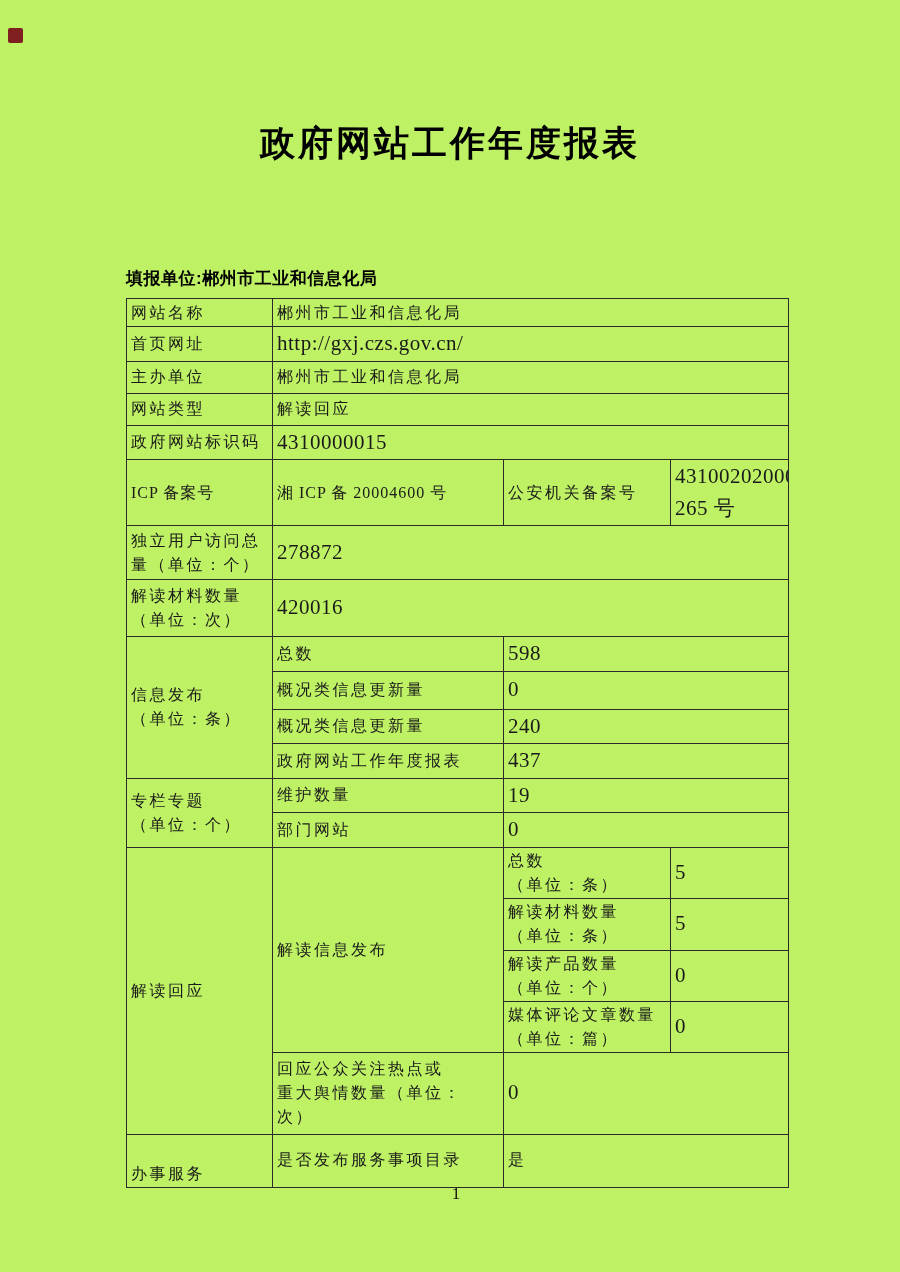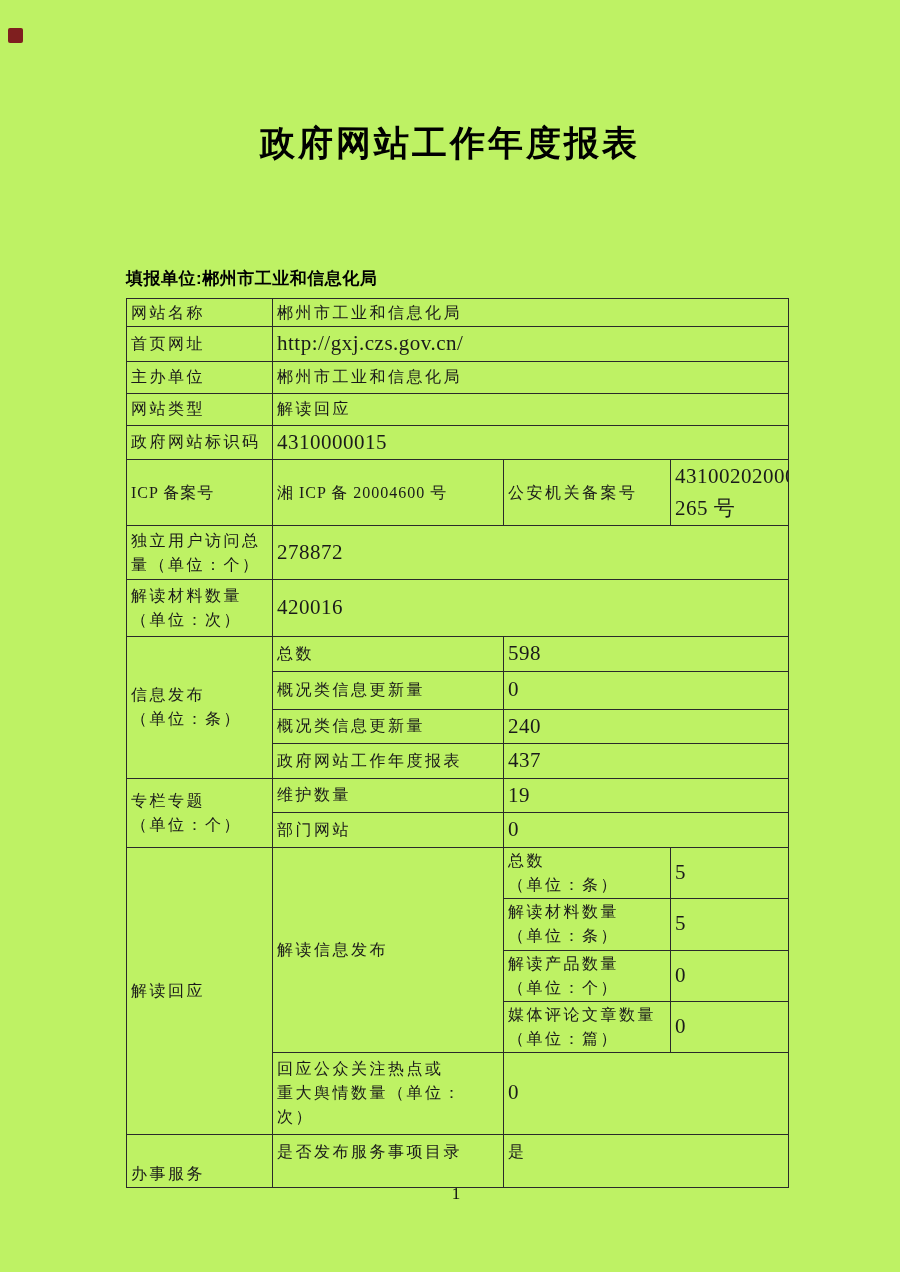--- a/index.html
+++ b/index.html
@@ -45,21 +45,21 @@
     border: 1.5px solid #2a2a2a;
     text-align: left; vertical-align: middle;
     font-size: 16px; letter-spacing: 2.5px;
     line-height: 1.5;
     white-space: pre-line;
     padding: 1px 4px;
     overflow: hidden;
   }
   table.report td.num  { font-size: 21px; letter-spacing: 0.5px; }
   table.report td.mix  { letter-spacing: 1px; margin-top: 24px; }
-  table.report td.vtop { vertical-align: top; padding-top: 5px; }
+  table.report td.vtop { vertical-align: top; padding-top: 13px; }
   table.report td.vbot { vertical-align: bottom; }
 
   .page-number {
     position: absolute; top: 1184px; left: 0; width: 912px;
     text-align: center; font-size: 17px; color: #111;
   }
 </style>
 </head>
 <body>
 

